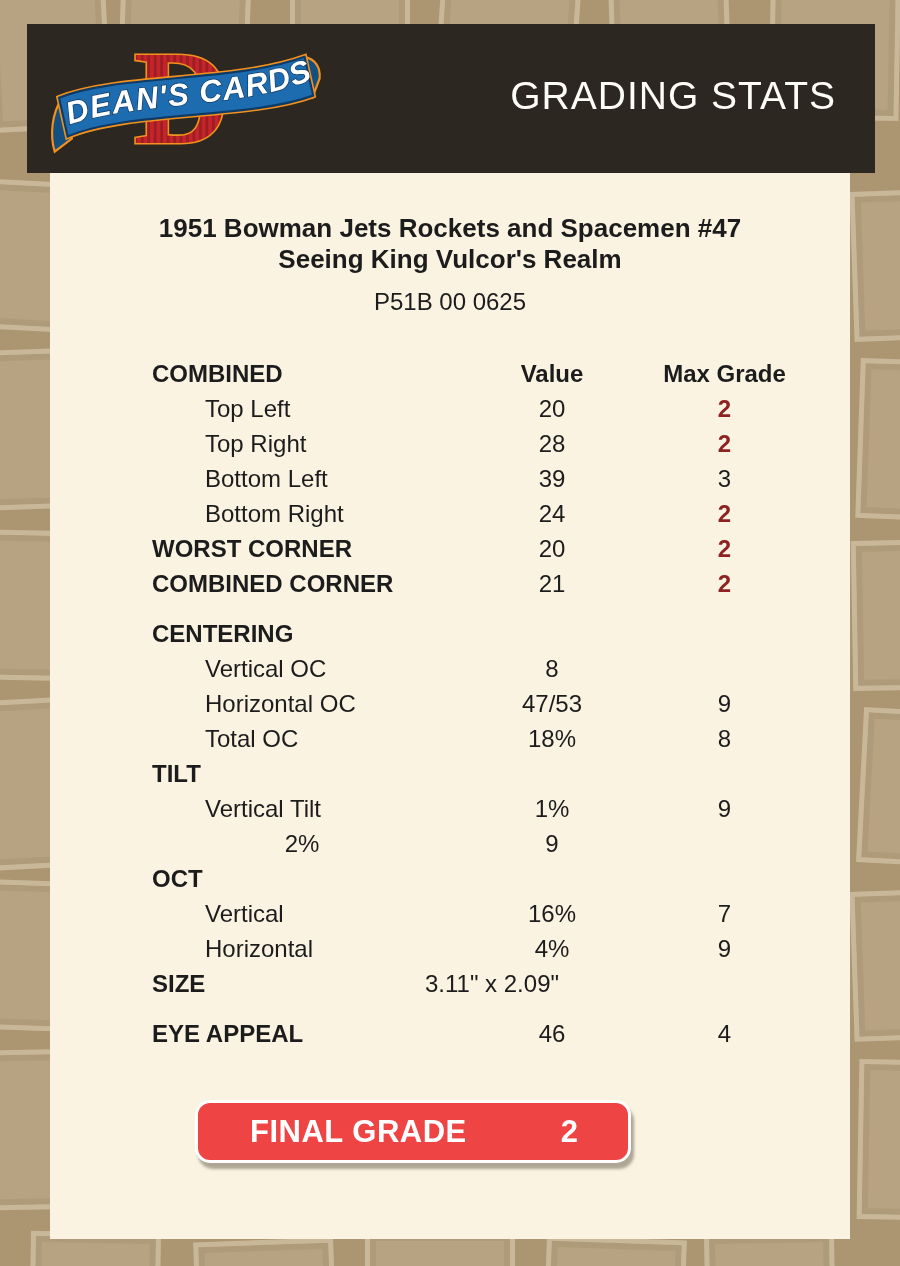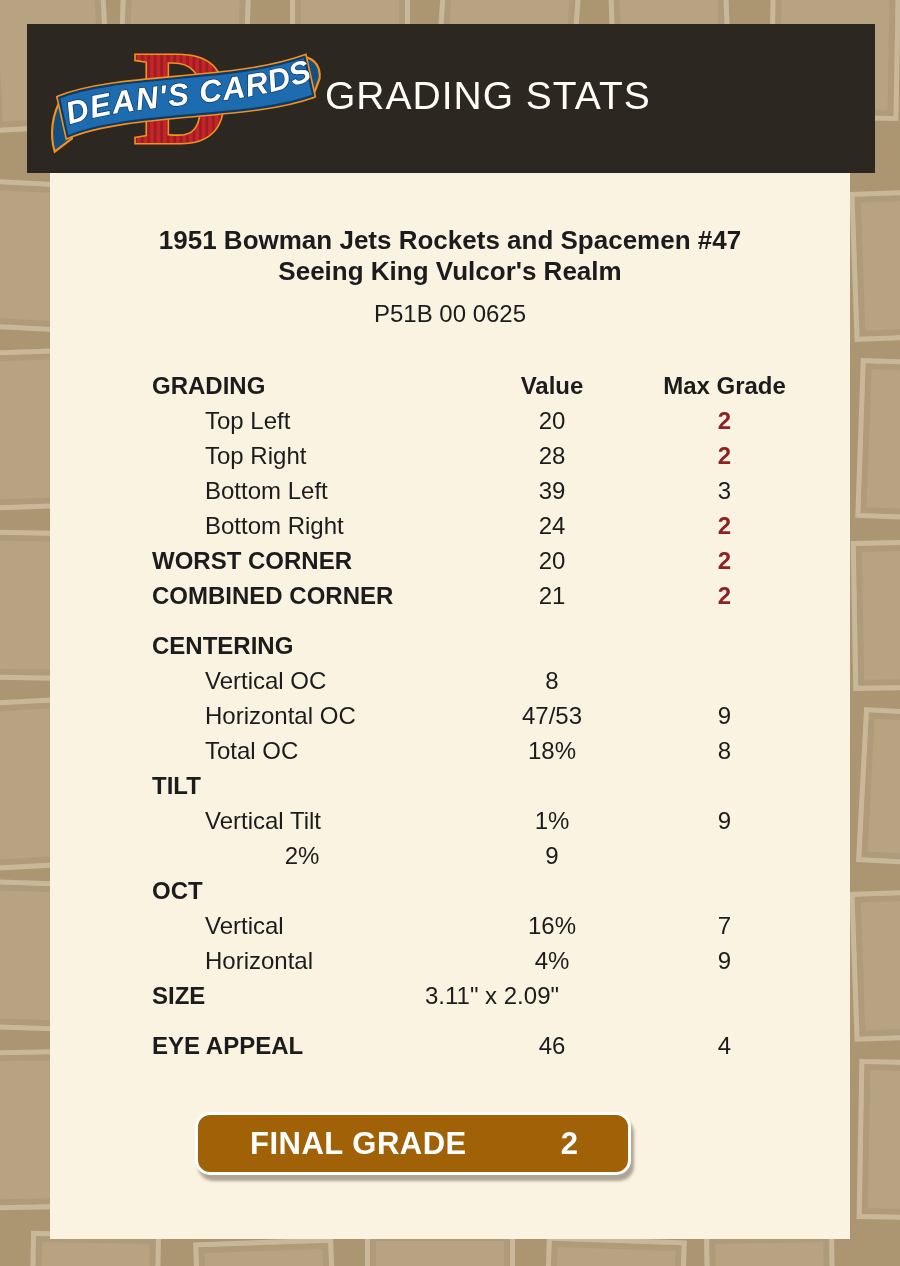--- a/index.html
+++ b/index.html
@@ -21,48 +21,48 @@
     box-shadow:inset 0 0 0 6px rgba(140,120,90,0.18);
   }
 
   
   .topbar {
     position:absolute; left:27px; top:24px; width:848px; height:149px;
     background:#2d2721; z-index:2;
     display:flex; align-items:center;
   }
   .logo-wrap { width:280px; height:140px; margin-left:18px; margin-top:4px; flex:0 0 auto; }
-  .header-titles { flex:1; text-align:left; padding-right:28px; margin-top:-4px; }
+  .header-titles { flex:1; text-align:right; padding-right:39px; margin-top:-4px; }
   .header-title { font-size:39px; letter-spacing:1px; color:#fffdf8; line-height:1.15; }
   .header-subtitle { font-size:33px; color:#fffdf8; margin-top:4px; }
 
   
   .panel {
     position:absolute; left:50px; top:173px; width:800px; height:1066px;
     background:#faf3e2; z-index:1;
   }
-  .card-title { margin-top:52px; text-align:center; font-weight:bold; font-size:26px; line-height:31px; }
+  .card-title { margin-top:40px; text-align:center; font-weight:bold; font-size:26px; line-height:31px; }
   .serial { margin-top:13px; text-align:center; font-size:24px; }
 
   .stats-table { margin-left:102px; margin-top:40px; }
   .row {
     display:grid; grid-template-columns:300px 200px 145px;
     height:35px; align-items:center; font-size:24px; white-space:nowrap;
   }
   .row.size { grid-template-columns:240px 200px; }
   .row.gap { margin-top:15px; }
   .c-value, .c-max { text-align:center; }
   .row.header .c-label, .row.header .c-value, .row.header .c-max { font-weight:bold; }
   .row.section .c-label, .row.size .c-label { font-weight:bold; }
   .row.item .c-label { padding-left:53px; }
   .c-max.hl { color:#8e2222; font-weight:bold; }
 
   .final-grade {
     margin-left:145px; margin-top:49px; width:436px; height:63px;
-    background:#a16207; border:3px solid #ffffff; border-radius:15px;
+    background:#ef4444; border:3px solid #ffffff; border-radius:15px;
     box-shadow:3px 6px 3px rgba(122,115,98,0.6);
     display:flex; align-items:center; justify-content:space-between;
     color:#ffffff; font-weight:bold; font-size:31px;
   }
   .final-grade .fg-label { padding-left:52px; letter-spacing:0.5px; }
   .final-grade .fg-value { padding-right:50px; }
 </style>
 </head>
 <body>
 
@@ -122,21 +122,21 @@
 
   <main class="panel">
     <div class="card-title">
       <div>1951 Bowman Jets Rockets and Spacemen #47</div>
       <div>Seeing King Vulcor's Realm</div>
     </div>
     <div class="serial">P51B 00 0625</div>
 
     <div class="stats-table" id="stats-table">
         <div class="row header">
-          <div class="c-label">GRADING</div>
+          <div class="c-label">COMBINED</div>
           <div class="c-value">Value</div>
           <div class="c-max">Max Grade</div>
         </div>
         <div class="row item">
           <div class="c-label">Top Left</div>
           <div class="c-value">20</div>
           <div class="c-max hl">2</div>
         </div>
         <div class="row item">
           <div class="c-label">Top Right</div>

